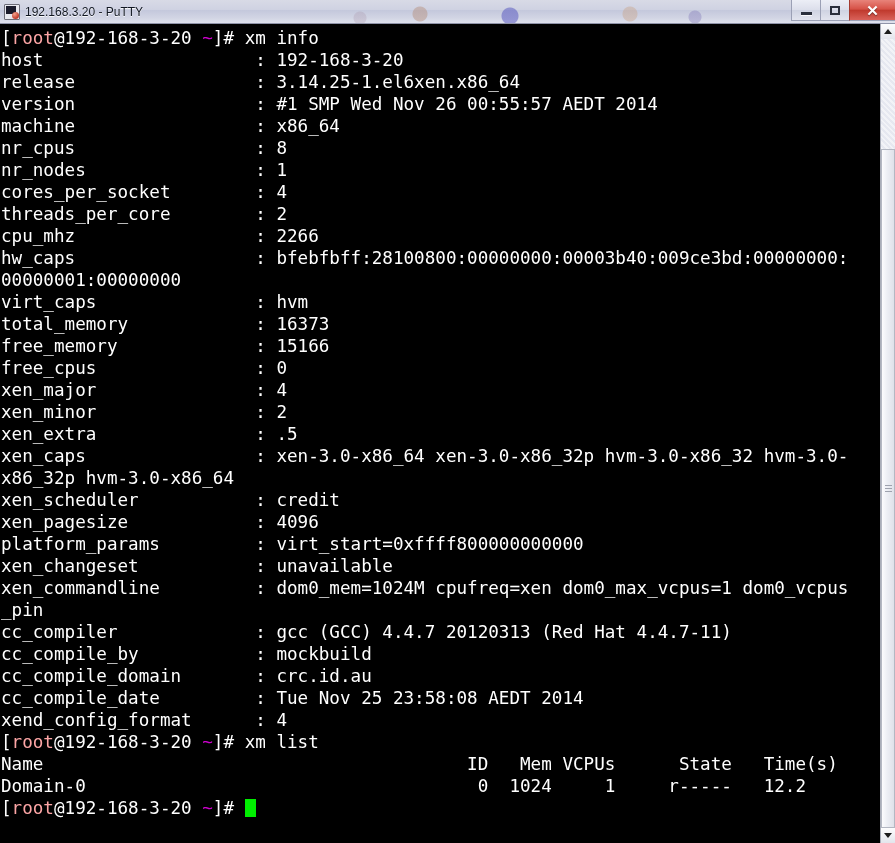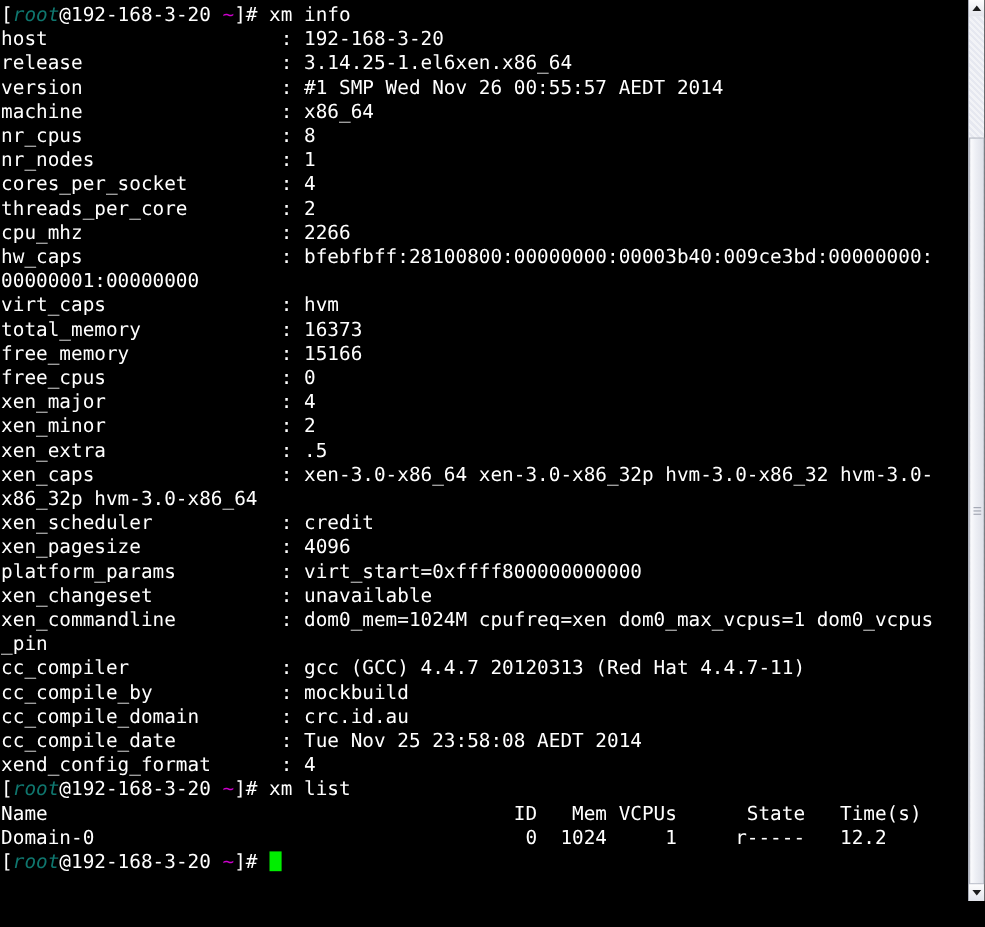--- a/index.html
+++ b/index.html
@@ -156,21 +156,21 @@
     line-height: 22px;
     color: #ffffff;
     white-space: pre;
     letter-spacing: 0px;
   }
   .terminal .line {
     height: 22px;
     white-space: pre;
   }
   .c-white   { color: #ffffff; }
-  .c-green   { color: #0f766e; font-style: italic; }
+  .c-green   { color: #fca5a5; }
   .c-magenta { color: #cd00cd; }
 
   .cursor {
     display: inline-block;
     width: 11px;
     height: 18px;
     background: #00ee00;
     vertical-align: -3px;
   }
 
@@ -233,20 +233,39 @@
     height: 1px;
     margin: 2px 0;
     background: #9ea2ae;
   }
 </style>
 </head>
 <body>
 
 <div class="window">
 
+  <div class="titlebar">
+    <div class="app-icon">
+      <div class="screen"></div>
+      <div class="plug"></div>
+    </div>
+    <div class="title-text">192.168.3.20 - PuTTY</div>
+
+    <div class="win-buttons">
+      <div class="win-btn">
+        <div class="glyph-min"></div>
+      </div>
+      <div class="win-btn">
+        <div class="glyph-max"></div>
+      </div>
+      <div class="win-btn close">
+        <div class="glyph-close">✕</div>
+      </div>
+    </div>
+  </div>
 
   <div class="term-area">
 
     <div class="terminal" id="terminal"><div class="line"><span class="c-white">[</span><span class="c-green">root</span><span class="c-white">@192-168-3-20</span><span class="c-white"> </span><span class="c-magenta">~</span><span class="c-white">]# </span><span class="c-white">xm info</span></div><div class="line"><span class="c-white">host                    : 192-168-3-20</span></div><div class="line"><span class="c-white">release                 : 3.14.25-1.el6xen.x86_64</span></div><div class="line"><span class="c-white">version                 : #1 SMP Wed Nov 26 00:55:57 AEDT 2014</span></div><div class="line"><span class="c-white">machine                 : x86_64</span></div><div class="line"><span class="c-white">nr_cpus                 : 8</span></div><div class="line"><span class="c-white">nr_nodes                : 1</span></div><div class="line"><span class="c-white">cores_per_socket        : 4</span></div><div class="line"><span class="c-white">threads_per_core        : 2</span></div><div class="line"><span class="c-white">cpu_mhz                 : 2266</span></div><div class="line"><span class="c-white">hw_caps                 : bfebfbff:28100800:00000000:00003b40:009ce3bd:00000000:</span></div><div class="line"><span class="c-white">00000001:00000000</span></div><div class="line"><span class="c-white">virt_caps               : hvm</span></div><div class="line"><span class="c-white">total_memory            : 16373</span></div><div class="line"><span class="c-white">free_memory             : 15166</span></div><div class="line"><span class="c-white">free_cpus               : 0</span></div><div class="line"><span class="c-white">xen_major               : 4</span></div><div class="line"><span class="c-white">xen_minor               : 2</span></div><div class="line"><span class="c-white">xen_extra               : .5</span></div><div class="line"><span class="c-white">xen_caps                : xen-3.0-x86_64 xen-3.0-x86_32p hvm-3.0-x86_32 hvm-3.0-</span></div><div class="line"><span class="c-white">x86_32p hvm-3.0-x86_64</span></div><div class="line"><span class="c-white">xen_scheduler           : credit</span></div><div class="line"><span class="c-white">xen_pagesize            : 4096</span></div><div class="line"><span class="c-white">platform_params         : virt_start=0xffff800000000000</span></div><div class="line"><span class="c-white">xen_changeset           : unavailable</span></div><div class="line"><span class="c-white">xen_commandline         : dom0_mem=1024M cpufreq=xen dom0_max_vcpus=1 dom0_vcpus</span></div><div class="line"><span class="c-white">_pin</span></div><div class="line"><span class="c-white">cc_compiler             : gcc (GCC) 4.4.7 20120313 (Red Hat 4.4.7-11)</span></div><div class="line"><span class="c-white">cc_compile_by           : mockbuild</span></div><div class="line"><span class="c-white">cc_compile_domain       : crc.id.au</span></div><div class="line"><span class="c-white">cc_compile_date         : Tue Nov 25 23:58:08 AEDT 2014</span></div><div class="line"><span class="c-white">xend_config_format      : 4</span></div><div class="line"><span class="c-white">[</span><span class="c-green">root</span><span class="c-white">@192-168-3-20</span><span class="c-white"> </span><span class="c-magenta">~</span><span class="c-white">]# </span><span class="c-white">xm list</span></div><div class="line"><span class="c-white">Name                                        ID   Mem VCPUs      State   Time(s)</span></div><div class="line"><span class="c-white">Domain-0                                     0  1024     1     r-----   12.2</span></div><div class="line"><span class="c-white">[</span><span class="c-green">root</span><span class="c-white">@192-168-3-20</span><span class="c-white"> </span><span class="c-magenta">~</span><span class="c-white">]# </span><span class="cursor"></span></div></div>
 
     <div class="scrollbar">
       <div class="sb-arrow up">
         <div class="tri"></div>
       </div>
       <div class="sb-track"></div>

